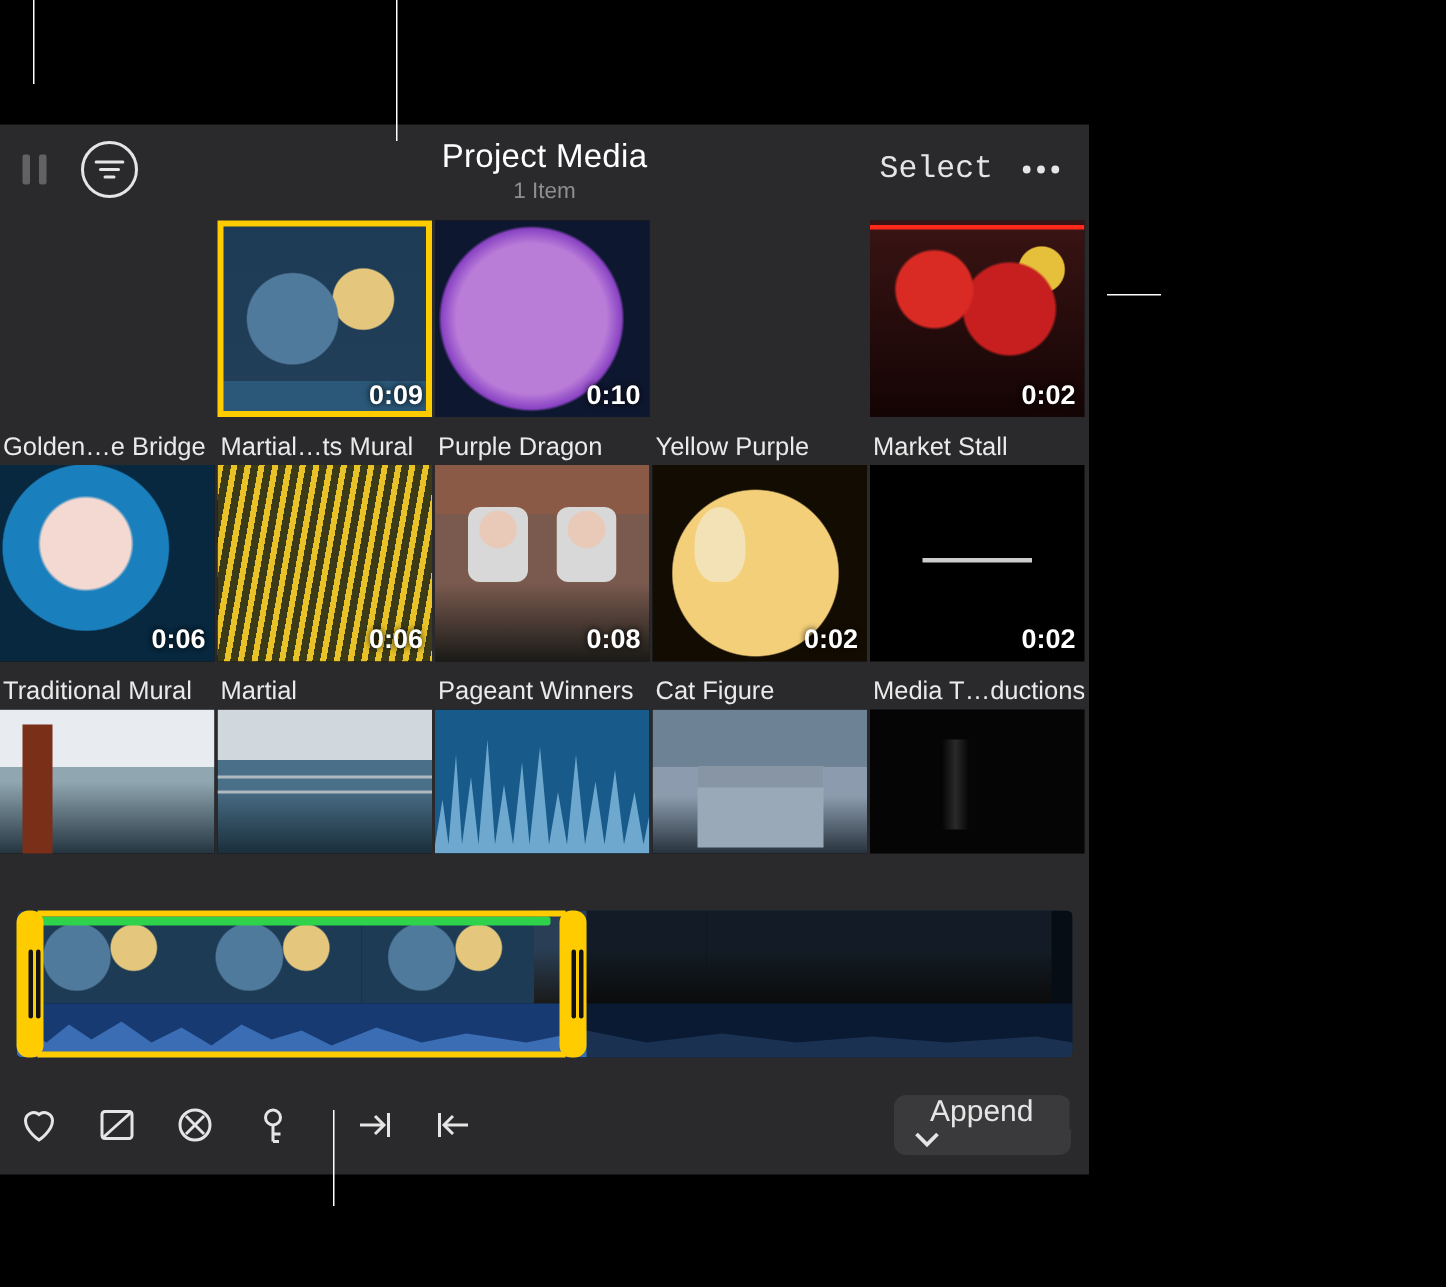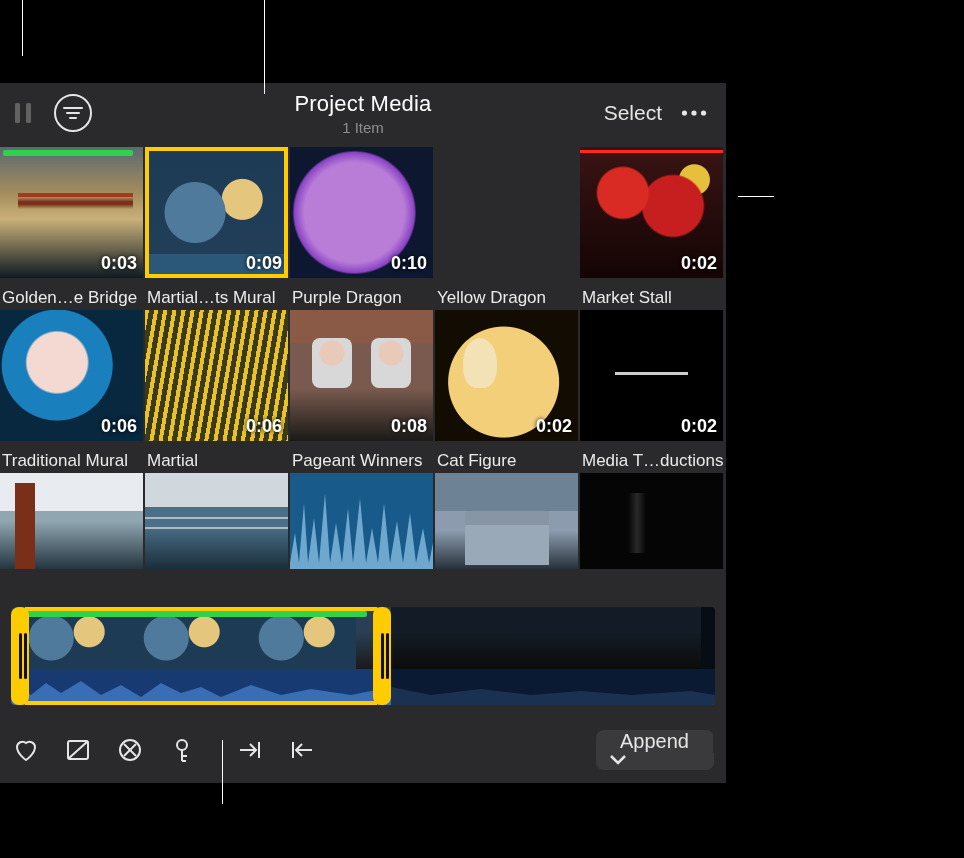--- a/index.html
+++ b/index.html
@@ -51,21 +51,21 @@
     text-align:center;
     pointer-events:none;
   }
   .title-main { font-size:22px; font-weight:400; color:#fff; letter-spacing:.2px;}
   .title-sub  { font-size:15px; color:#8e8e92; margin-top:2px;}
   .header-right {
     position:absolute; right:0; top:0; bottom:0;
     display:flex; align-items:center;
     padding-right:12px;
   }
-  .select-btn { font-size:21px; color:#e5e5e5; padding:6px 12px; }
+  .select-btn { font-size:21px; color:#e5e5e5; padding:6px 12px;font-family:Liberation Mono, monospace; }
   .more-btn {
     width:40px;height:40px;display:flex;align-items:center;justify-content:center;color:#e5e5e5;
     font-size:24px; letter-spacing:2px;
   }
   
   .grid {
     position:relative;
     display:grid;
     grid-template-columns: repeat(5, 143px);
     grid-auto-rows: 163px;
@@ -278,44 +278,39 @@
             <circle cx="4" cy="4" r="3" fill="#e5e5e5"></circle>
             <circle cx="15" cy="4" r="3" fill="#e5e5e5"></circle>
             <circle cx="26" cy="4" r="3" fill="#e5e5e5"></circle>
           </svg>
       </div>
     </div>
   </div>
 
   <div class="grid" id="grid" style="height: 424px;">
       <div class="clip">
-        <div class="thumb">
-          <div class="thumb-inner scene-bridge"></div>
-          <div class="green-bar" style="width:130px"></div>
-          <div class="duration">0:03</div>
-        </div>
         <div class="clip-name">Golden…e Bridge</div>
       </div>
       <div class="clip">
         <div class="thumb">
           <div class="thumb-inner scene-mural"></div>
           <div class="duration">0:09</div>
         </div>
         <div class="sel-border"></div>
         <div class="clip-name">Martial…ts Mural</div>
       </div>
       <div class="clip">
         <div class="thumb">
           <div class="thumb-inner scene-purple"></div>
           <div class="duration">0:10</div>
         </div>
         <div class="clip-name">Purple Dragon</div>
       </div>
       <div class="clip">
-        <div class="clip-name">Yellow Dragon</div>
+        <div class="clip-name">Yellow Purple</div>
       </div>
       <div class="clip">
         <div class="thumb">
           <div class="thumb-inner scene-market"></div>
           <div class="red-bar"></div>
           <div class="duration">0:02</div>
         </div>
         <div class="clip-name">Market Stall</div>
       </div>
       <div class="clip">

